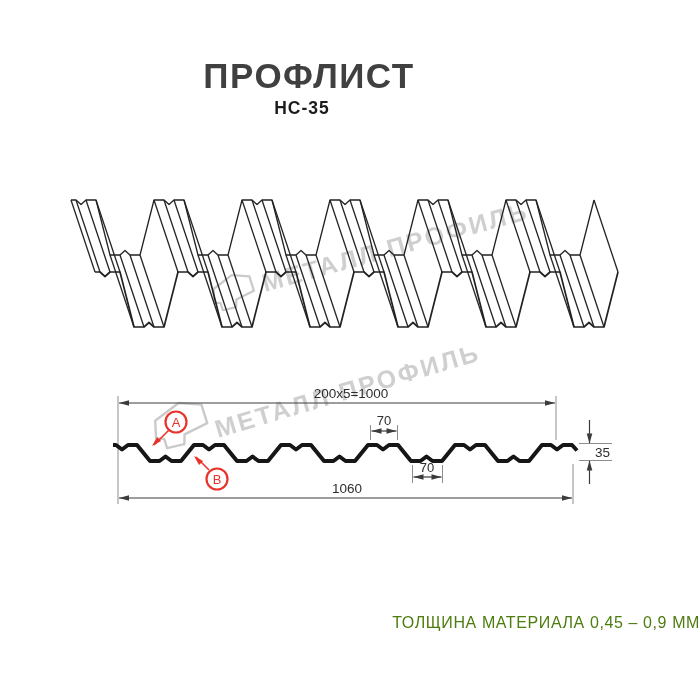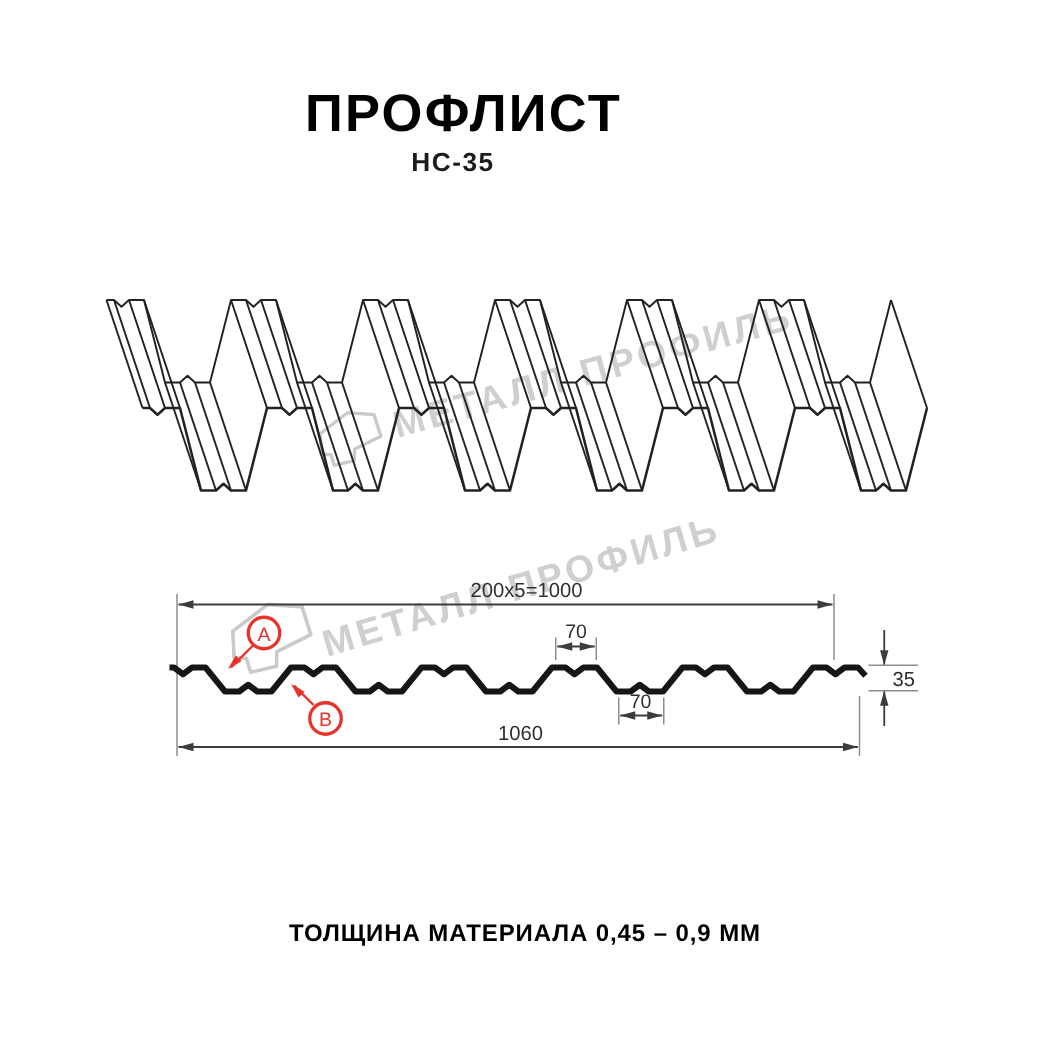--- a/index.html
+++ b/index.html
@@ -1,23 +1,23 @@
 <!DOCTYPE html>
 <html><head>
 <meta charset="utf-8">
 <style>
   html,body{margin:0;padding:0;background:#ffffff;}
   body{width:700px;height:700px;position:relative;overflow:hidden;
        font-family:"Liberation Sans",sans-serif;}
   .page-title{position:absolute;top:56px;left:0;width:618px;text-align:center;
-      font-size:35px;font-weight:800;letter-spacing:1.5px;color:#000000;}
+      font-size:35px;font-weight:800;letter-spacing:1.5px;color:#404040;}
   .page-subtitle{position:absolute;top:98px;left:0;width:604px;text-align:center;
       font-size:17.5px;font-weight:700;letter-spacing:1px;color:#1c1c1c;}
-  .footer-note{position:absolute;top:614px;left:0;width:700px;text-align:center;
-      font-size:16px;font-weight:700;letter-spacing:.6px;color:#000000;}
+  .footer-note{position:absolute;top:614px;left:0;width:700px;text-align:right;
+      font-size:16px;font-weight:400;letter-spacing:.6px;color:#4d7c0f;}
   svg{position:absolute;top:0;left:0;}
   .dim-text{font-family:"Liberation Sans",sans-serif;font-size:13.5px;fill:#2e2e2e;}
   .dim-text-small{font-family:"Liberation Sans",sans-serif;font-size:13px;fill:#2e2e2e;}
   .callout-letter{font-family:"Liberation Sans",sans-serif;font-size:13px;fill:#e8332a;}
   .wm-text{font-family:"Liberation Sans",sans-serif;font-size:25px;font-weight:700;
       letter-spacing:2.5px;fill:#c7c7c7;opacity:.85;}
 </style>
 </head>
 <body>
 

